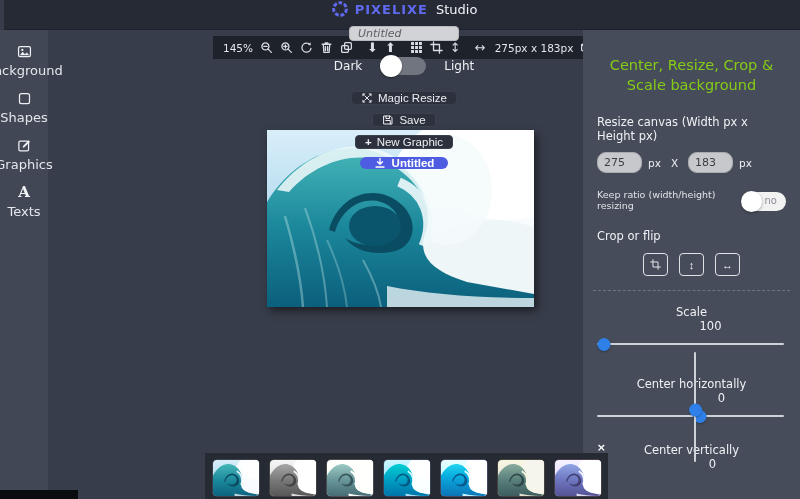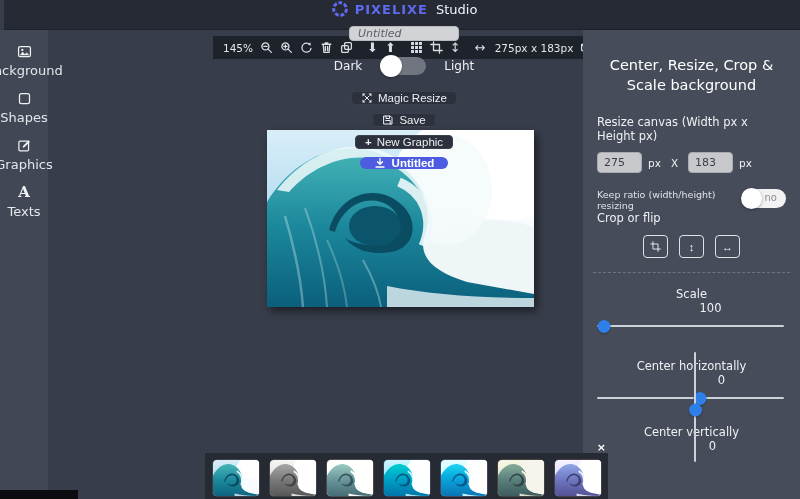--- a/index.html
+++ b/index.html
@@ -72,30 +72,30 @@
     position:absolute; left:267px; top:130px; width:267px; height:177px; z-index:10;
     box-shadow:3px 4px 8px rgba(0,0,0,.5);
   }
   .artboard svg { display:block; width:267px; height:177px; }
 
   
   .panel {
     position:absolute; top:30px; left:583px; width:217px; height:469px;
     background:#464c59; z-index:25; padding:26px 14px 0 14px; color:#f2f3f6;
   }
-  .panel-title { text-align:center; font-size:14.5px; line-height:1.35; color:#ffffff; margin-bottom:20px; }
+  .panel-title { text-align:center; font-size:14.5px; line-height:1.35; color:#84cc16; margin-bottom:20px; }
   .resize-label { font-size:11.5px; color:#f0f1f5; margin-bottom:9px; }
   .resize-row { display:flex; align-items:center; gap:6px; margin-bottom:16px; }
   .dim-input {
-    width:45px; height:21px; background:#c7c8cb; border:1px solid #a9abb0; border-radius:4px;
+    width:45px; height:21px; background:#c7c8cb; border:1px solid #a9abb0; border-radius:9px;
     font-family:"DejaVu Sans", sans-serif; font-size:11px; color:#3c3e44; padding:0 6px; outline:none;
   }
   .unit-label { font-size:10.5px; color:#eef0f4; }
   .x-label { font-size:10.5px; color:#eef0f4; margin:0 4px; }
-  .keep-ratio-row { display:flex; align-items:flex-start; justify-content:space-between; }
+  .keep-ratio-row { display:flex; align-items:flex-end; justify-content:space-between; margin-bottom:18px; }
   .keep-ratio-label { font-size:9.5px; color:#dfe2e8; }
   .ratio-toggle { width:44px; height:19px; background:#f2f2f3; border-radius:10px; position:relative; cursor:pointer; flex-shrink:0; }
   .ratio-knob { width:21px; height:21px; border-radius:50%; background:#ffffff; position:absolute; left:-1px; top:-1px; box-shadow:0 1px 3px rgba(0,0,0,.35); }
   .ratio-text { position:absolute; right:9px; top:3px; font-size:10px; color:#8b8e96; }
   .crop-flip-label { font-size:11.5px; color:#f0f1f5; margin-bottom:10px; }
   .crop-btn-row { display:flex; justify-content:center; gap:11px; margin-bottom:14px; }
   .sq-btn {
     width:25px; height:23px; border:1px solid #dfe1e6; border-radius:4px; background:transparent;
     display:flex; align-items:center; justify-content:center; color:#f2f3f7; cursor:pointer; font-size:11px;
   }

